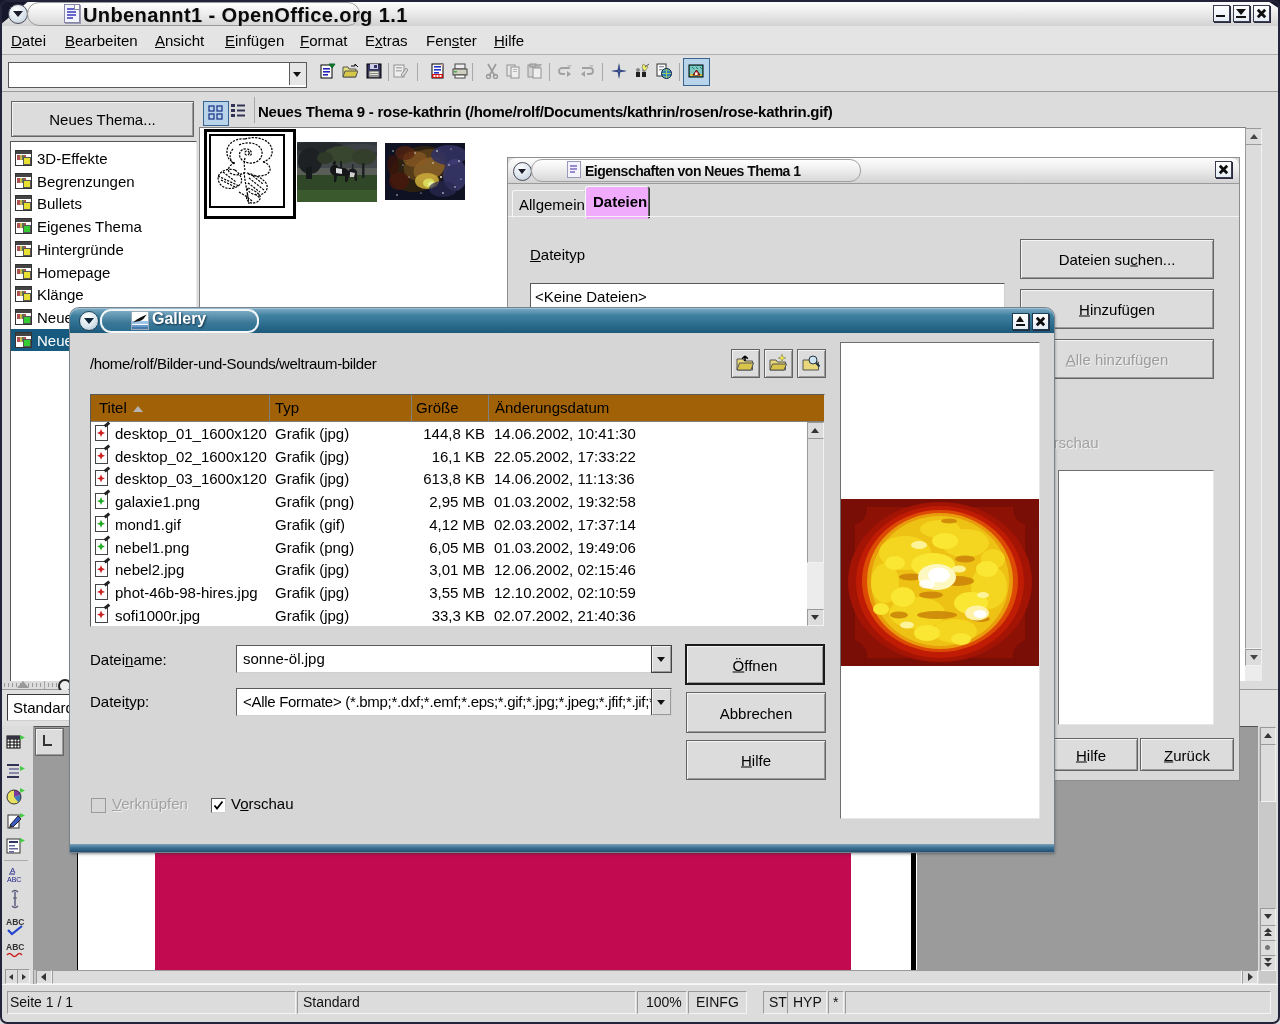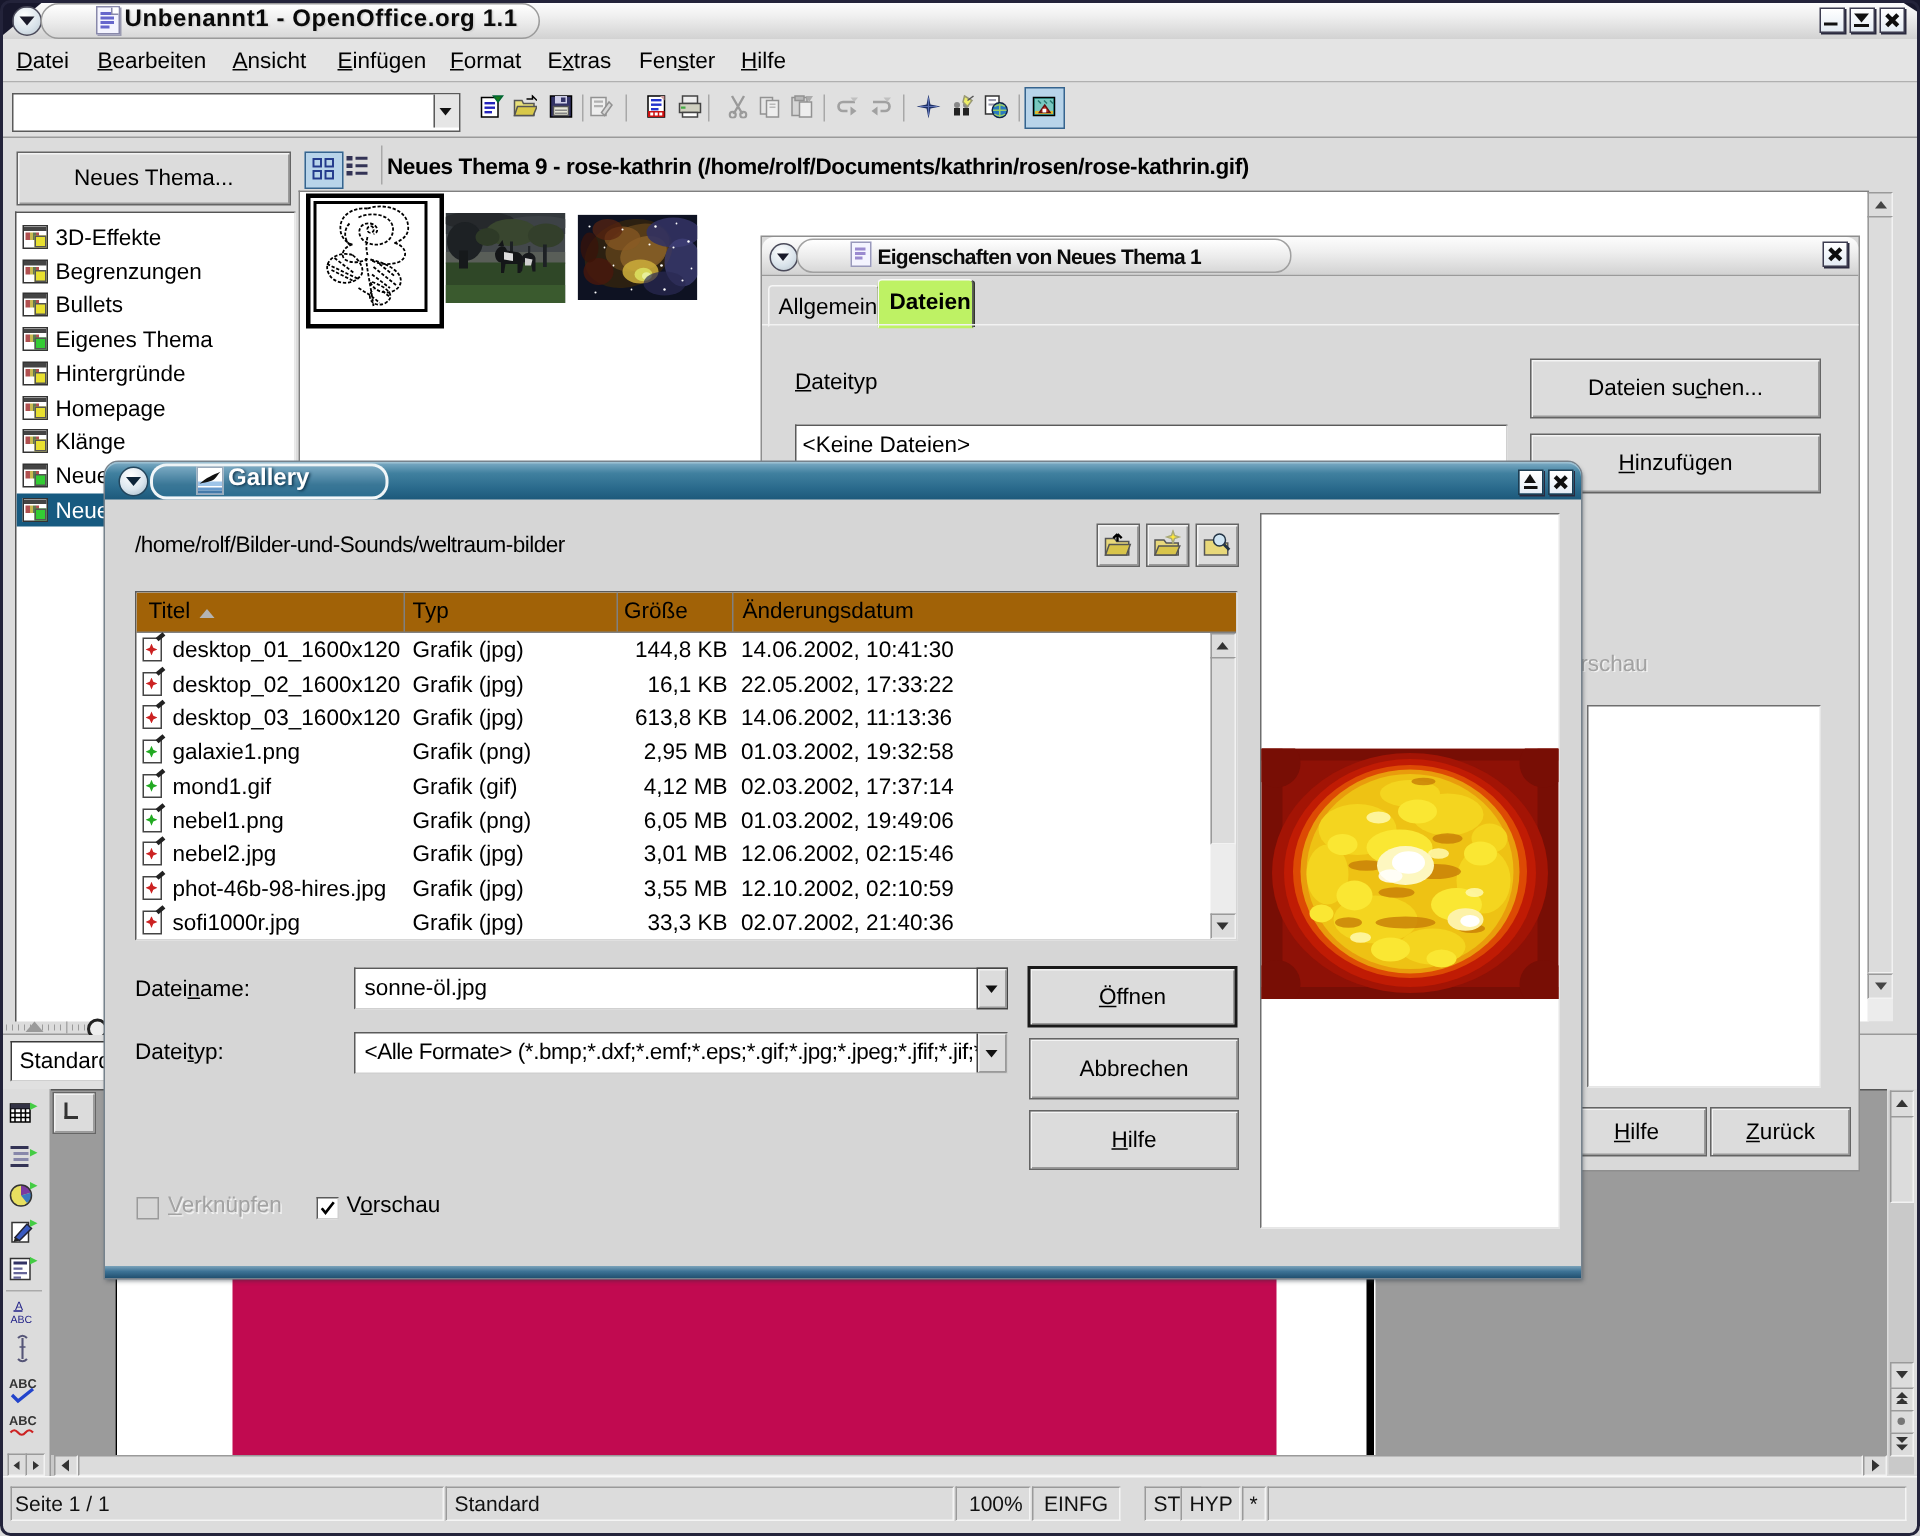--- a/index.html
+++ b/index.html
@@ -55,21 +55,21 @@
   <div class="abs" style="left:13px;top:11px;width:0;height:0;border-left:5px solid transparent;border-right:5px solid transparent;border-top:6px solid #1a1a2a;"></div>
 
   <div class="abs" style="left:27px;top:2px;width:331px;height:22px;border-radius:12px;background:linear-gradient(180deg,#ffffff,#ebebeb 55%,#d8d8d8);border:1px solid #9a9a9a;"></div>
   <div class="abs" style="left:64px;top:4px;width:14px;height:17px;background:#f4f4ff;border:1px solid #8888aa;box-shadow:1px 1px 0 #9a9ab0;">
     <div class="abs" style="left:2px;top:3px;width:9px;height:2px;background:#6666cc;"></div>
     <div class="abs" style="left:2px;top:6px;width:9px;height:2px;background:#6666cc;"></div>
     <div class="abs" style="left:2px;top:9px;width:9px;height:2px;background:#6666cc;"></div>
     <div class="abs" style="left:2px;top:12px;width:6px;height:2px;background:#6666cc;"></div>
     <div class="abs" style="right:0px;top:0px;width:4px;height:4px;background:#fff;border-left:1px solid #8888aa;border-bottom:1px solid #8888aa;"></div>
   </div>
-  <div class="abs" style="left:83px;top:4px;font-size:16px;font-weight:bold;color:#0a0a0a;letter-spacing:0.4px;text-shadow:1px 1px 1px #cfcfcf;">Unbenannt1 - OpenOffice.org 1.1</div>
+  <div class="abs" style="left:83px;top:4px;font-size:20px;font-weight:bold;color:#0a0a0a;letter-spacing:0.4px;text-shadow:1px 1px 1px #cfcfcf;">Unbenannt1 - OpenOffice.org 1.1</div>
 
   <div class="abs winbtn" style="left:1213px;top:5px;">
       <span style="position:absolute;left:2px;top:9px;width:9px;height:2px;background:#111;"></span>
     </div>
   <div class="abs winbtn" style="left:1233px;top:5px;">
       <span style="position:absolute;left:2px;top:3px;width:0;height:0;border-left:5px solid transparent;border-right:5px solid transparent;border-top:6px solid #111;"></span>
       <span style="position:absolute;left:2px;top:10px;width:10px;height:2px;background:#111;"></span>
     </div>
   <div class="abs winbtn" style="left:1253px;top:5px;">
       <svg style="position:absolute;left:1px;top:1px;" width="13" height="13" viewBox="0 0 13 13">
@@ -529,35 +529,38 @@
   <div class="abs" style="left:77px;top:5px;font-size:14px;font-weight:bold;color:#0a0a0a;letter-spacing:-0.5px;">Eigenschaften von Neues Thema 1</div>
   <div class="abs winbtn" style="left:707px;top:3px;">
       <svg style="position:absolute;left:1px;top:1px;" width="13" height="13" viewBox="0 0 13 13">
         <path d="M2.8 2.8 L10.2 10.2 M10.2 2.8 L2.8 10.2" stroke="#0d0d0d" stroke-width="2.8" stroke-linecap="butt"></path>
       </svg>
     </div>
 
   <div class="abs" style="left:4px;top:32px;width:72px;height:26px;background:#d9d9d9;border:1px solid;border-color:#f6f6f6 #7e7e7e transparent #f6f6f6;border-radius:3px 3px 0 0;">
       <span class="t15" style="position:absolute;left:6px;top:5px;">Allgemein</span>
     </div>
-  <div class="abs" style="left:77px;top:28px;width:62px;height:31px;background:#bef264;border:1px solid;border-color:#f8f8f8 #5e5e5e transparent #f8f8f8;border-radius:3px 3px 0 0;box-shadow:2px 0 0 -1px #333;text-align:right;">
+  <div class="abs" style="left:77px;top:28px;width:62px;height:31px;background:#f0abfc;border:1px solid;border-color:#f8f8f8 #5e5e5e transparent #f8f8f8;border-radius:3px 3px 0 0;box-shadow:2px 0 0 -1px #333;text-align:right;">
       <span class="t15" style="position:absolute;left:7px;top:6px;font-weight:bold;">Dateien</span>
     </div>
   <div class="abs" style="left:0;top:58px;width:731px;height:1px;background:#f2f2f2;"></div>
 
   <span class="abs t15" style="left:22px;top:88px;"><u>D</u>ateityp</span>
   <div class="abs" style="left:22px;top:125px;width:473px;height:497px;background:#fff;border:1px solid;border-color:#5a5a5a #d0d0d0 #d0d0d0 #5a5a5a;">
     <span class="t15" style="position:absolute;left:4px;top:4px;">&lt;Keine Dateien&gt;</span>
   </div>
 
   <div class="btn abs" style="left:512px;top:81px;width:192px;height:38px;">
       <span class="t15 bctr">Dateien su<u>c</u>hen...</span>
     </div>
   <div class="btn abs" style="left:512px;top:131px;width:192px;height:38px;">
       <span class="t15 bctr"><u>H</u>inzufügen</span>
+    </div>
+  <div class="btn abs" style="left:512px;top:181px;width:192px;height:38px;">
+      <span class="t15 bctr" style="color:#9c9c9c;text-shadow:1px 1px 0 #f2f2f2;"><u>A</u>lle hinzufügen</span>
     </div>
 
   <div class="abs" style="left:508px;top:279px;width:13px;height:13px;background:#d9d9d9;border:1px solid #9a9a9a;"></div>
   <span class="abs" style="left:528px;top:276px;font-size:15px;color:#a2a2a2;text-shadow:1px 1px 0 #f2f2f2;">V<u>o</u>rschau</span>
 
   <div class="abs" style="left:550px;top:312px;width:154px;height:253px;background:#fff;border:1px solid;border-color:#6e6e6e #e6e6e6 #e6e6e6 #6e6e6e;"></div>
 
   <div class="btn abs" style="left:536px;top:580px;width:92px;height:31px;">
       <span class="t15 bctr"><u>H</u>ilfe</span>
     </div>

